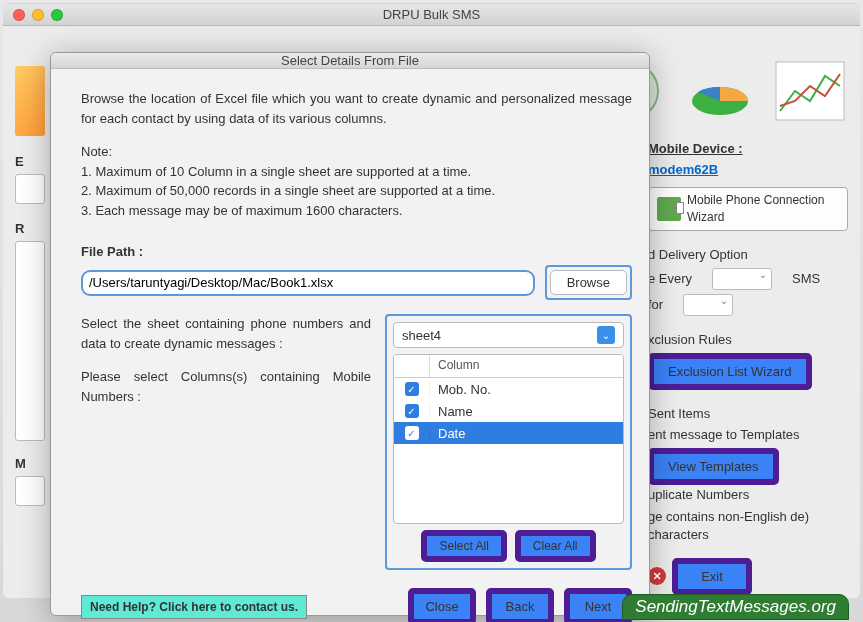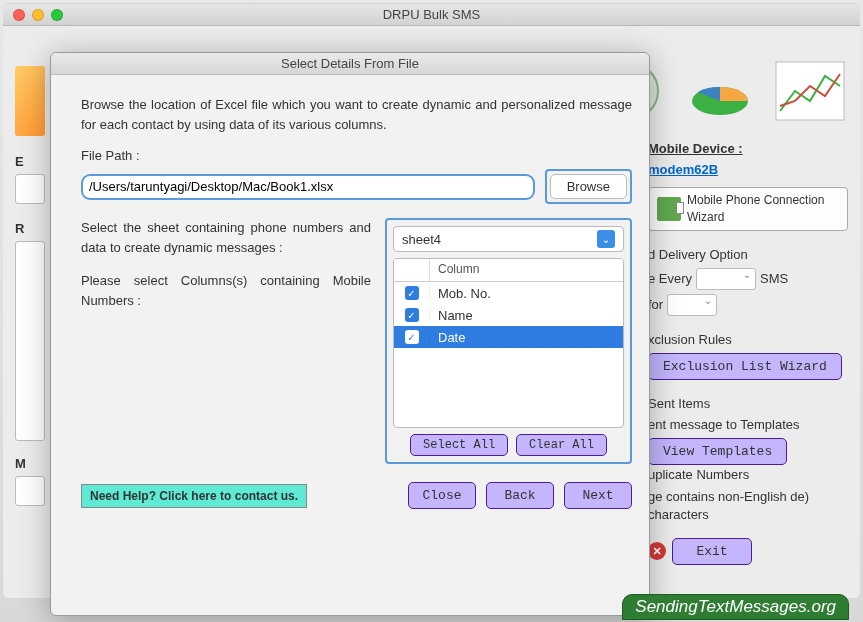--- a/index.html
+++ b/index.html
@@ -17,47 +17,47 @@
 .main-body { position: relative; height: calc(100% - 22px); }
 
 .right-panel { position: absolute; right: 12px; top: 115px; width: 200px; }
 .device-label { font-weight: bold; margin-bottom: 6px; font-size: 13px; text-decoration: underline; }
 .device-name { color: #0066cc; text-decoration: underline; font-weight: bold; margin-bottom: 10px; display: block; }
 .wizard-box { border: 1px solid #aaa; border-radius: 4px; padding: 4px 8px; display: flex; align-items: center; gap: 6px; margin-bottom: 16px; background: #fdfdfd; font-size: 12px; line-height: 1.4; }
 .wizard-icon { width: 24px; height: 24px; background: #5fa84f; border-radius: 2px; flex-shrink: 0; position:relative; }
 .wizard-icon::after{content:""; position:absolute; right:-3px; top:5px; width:6px; height:10px; background:#fff; border:1px solid #888;}
 
 .section-label { margin-bottom: 6px; font-size: 13px; }
-.delay-row { display: flex; align-items: center; gap: 4px; margin-bottom: 4px; font-size: 13px; }
+.delay-row { display: flex; align-items: center; gap: 20px; margin-bottom: 4px; font-size: 13px; }
 .delay-input { border: 1px solid #bbb; border-radius: 3px; height: 22px; width: 60px; padding: 0 4px; background: #fff; }
 .delay-input.small { width: 50px; }
 .chevron { color: #888; font-size: 10px; }
 
-.btn { background: #c4b5fd; border: 1px solid #4c1d95; border-radius: 5px; padding: 5px 14px; font-size: 13px; color: #333; display: inline-block; text-align: center; cursor: pointer; font-family: Liberation Mono, monospace; }
+.btn { background: #3b82f6; border: 6px solid #4c1d95; border-radius: 5px; padding: 5px 14px; font-size: 13px; color: #333; display: inline-block; text-align: center; cursor: pointer; }
 
 .exit-row { display: flex; align-items: center; gap: 6px; margin-top: 14px; }
 .exit-icon { width: 18px; height: 18px; background: #d63838; border-radius: 50%; display: flex; align-items: center; justify-content: center; color: #fff; font-size: 11px; font-weight: bold; }
 
 .header-imgs { position: absolute; right: 10px; top: 30px; display:flex; gap:10px; }
 .hdr-img { width:80px; height:70px; }
 
 .left-strip { position: absolute; left: 12px; top: 40px; width: 30px; height: 70px; background: linear-gradient(135deg,#ffcc66,#ff9933); border-radius:3px; }
 
 .cut-label { position:absolute; left:12px; font-weight:bold; font-size:13px;}
 .cut-box { position:absolute; left:12px; border:1px solid #bbb; background:#fff; border-radius:3px;}
 
 
 .modal { position: absolute; left: 47px; top: 26px; width: 600px; height: 564px; background: #f2f2f2; border: 1px solid #999; border-radius: 6px; box-shadow: 0 4px 30px rgba(0,0,0,0.3); display: flex; flex-direction: column; }
 .modal-title { height: 22px; background: linear-gradient(to bottom,#eaeaea,#d6d6d6); border-radius: 6px 6px 0 0; display:flex; align-items:center; justify-content:center; font-size:13px; color:#444; border-bottom:1px solid #bbb; }
 
 .modal-body { padding: 20px 17px 14px 30px; flex: 1; display: flex; flex-direction: column; }
 .intro-text { font-size: 13px; line-height: 1.5; text-align: justify; margin-bottom: 14px; }
 .note-block { font-size: 13px; line-height: 1.5; margin-bottom: 24px; }
 
-.filepath-label { font-weight: normal; font-size: 13px; margin-bottom: 6px; }
+.filepath-label { font-weight: bold; font-size: 13px; margin-bottom: 6px; }
 .path-row { display:flex; gap: 10px; align-items: center; margin-bottom: 14px; }
 .path-input { flex:1; border: 2px solid #5a9adb; border-radius: 9px; padding: 3px 6px; background:#fff; font-size:13px; height:26px; }
 .browse-outer { border: 2px solid #5a9adb; border-radius: 4px; padding: 3px; }
 .browse-btn { background:#fff; border:1px solid #bbb; border-radius:5px; padding:4px 16px; font-size:13px; cursor:pointer; }
 
 .sheet-row { display:flex; gap: 14px; }
 .sheet-left { width: 290px; font-size: 13px; line-height: 1.5; text-align: justify; }
 .sheet-left p { margin-bottom: 14px; }
 .sheet-right { flex:1; border: 2px solid #5a9adb; border-radius: 4px; padding: 6px; background:#f2f2f2; }
 
@@ -163,20 +163,26 @@
       <div class="exit-row">
         <div class="exit-icon">✕</div>
         <div class="btn" style="width:80px;">Exit</div>
       </div>
     </div>
 
     <div class="modal">
       <div class="modal-title">Select Details From File</div>
       <div class="modal-body">
         <div class="intro-text">Browse the location of Excel file which you want to create dynamic and personalized message for each contact by using data of its various columns.</div>
+        <div class="note-block">
+          <div>Note:</div>
+          <div>1. Maximum of 10 Column in a single sheet are supported at a time.</div>
+          <div>2. Maximum of 50,000 records in a single sheet are supported at a time.</div>
+          <div>3. Each message may be of maximum 1600 characters.</div>
+        </div>
 
         <div class="filepath-label">File Path :</div>
         <div class="path-row">
           <input class="path-input" value="/Users/taruntyagi/Desktop/Mac/Book1.xlsx" style="">
           <div class="browse-outer">
             <div class="browse-btn">Browse</div>
           </div>
         </div>
 
         <div class="sheet-row">

